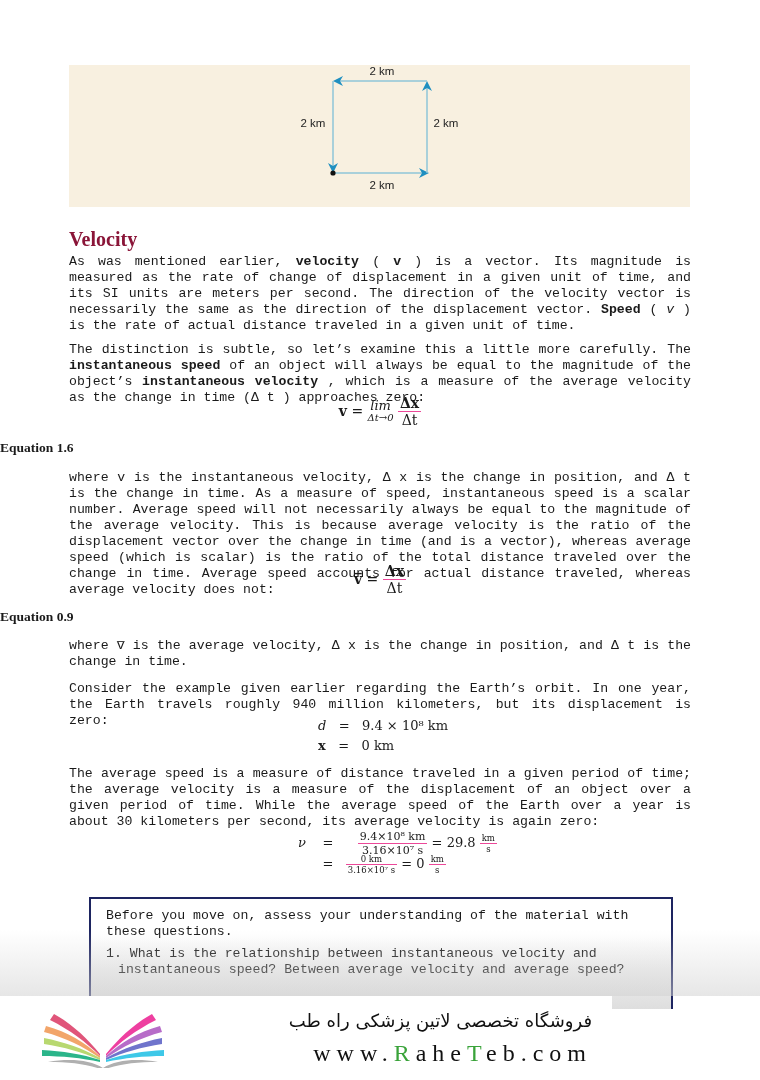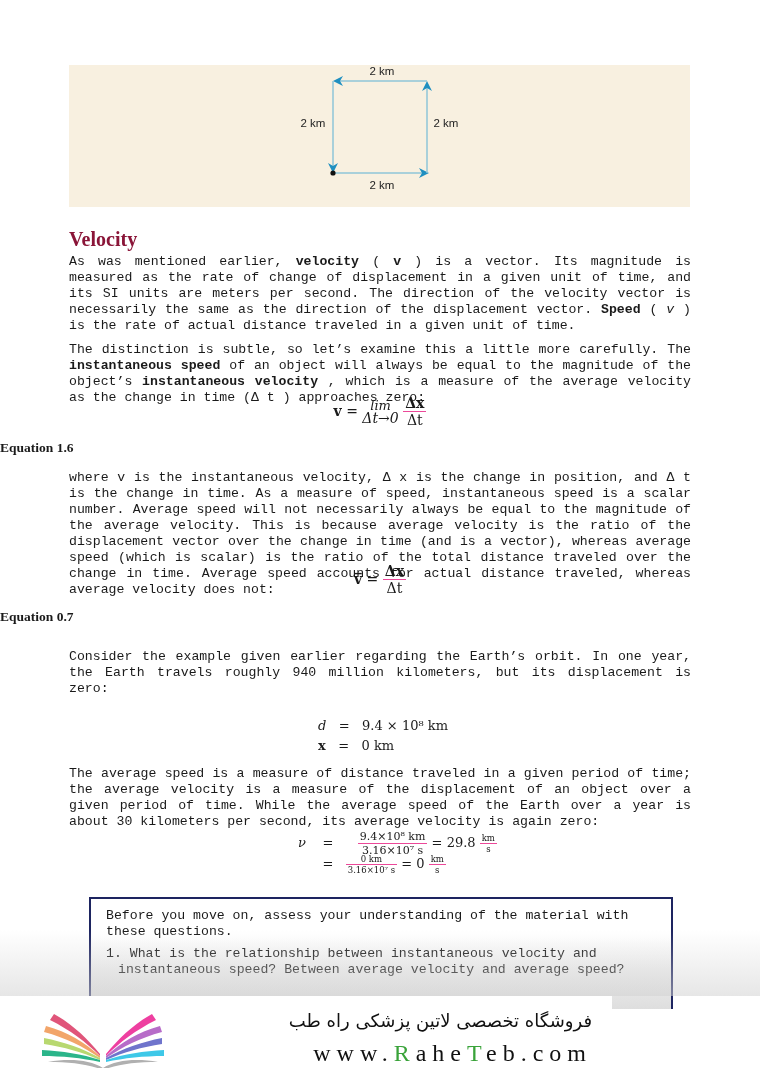--- a/index.html
+++ b/index.html
@@ -58,44 +58,45 @@
   <p>
     <span>The distinction is subtle, so let’s examine this a little more carefully. The </span><b>instantaneous speed</b><span> of an object will always be equal to the magnitude of the object’s </span><b>instantaneous velocity</b><span> , which is a measure of the average velocity as the change in time (Δ t ) approaches zero:</span>
   </p>
 </div>
 
 <div class="eq" style="top:395px; font-size:14px;">
   <b>v</b>
   <span>=</span>
   <span style="display:inline-block; vertical-align:middle; text-align:center; line-height:12px;font-style:italic;">
     <span style="display:block; font-size:13px;">lim</span>
-    <span style="display:block; font-size:14px;text-align:right;">Δt→0</span>
+    <span style="display:block; font-size:10px;text-align:right;">Δt→0</span>
   </span>
   <span class="frac">
     <b class="num">Δx</b>
     <span class="den">Δt</span>
   </span>
 </div>
 <div class="caption" style="top:440px;">Equation 1.6</div>
 
 <div class="content" style="top:470px;">
   <p>where v is the instantaneous velocity, Δ x is the change in position, and Δ t is the change in time. As a measure of speed, instantaneous speed is a scalar number. Average speed will not necessarily always be equal to the magnitude of the average velocity. This is because average velocity is the ratio of the displacement vector over the change in time (and is a vector), whereas average speed (which is scalar) is the ratio of the total distance traveled over the change in time. Average speed accounts for actual distance traveled, whereas average velocity does not:</p>
 </div>
 
 <div class="eq" style="top:563px; font-size:14px;">
   <b>v̅</b>
   <span>=</span>
   <span class="frac">
     <b class="num">Δx</b>
     <span class="den">Δt</span>
   </span>
 </div>
-<div class="caption" style="top:609px;">Equation 0.7</div>
+<div class="caption" style="top:609px;">Equation 0.9</div>
 
 <div class="content" style="top:638px;">
+  <p>where v̅ is the average velocity, Δ x is the change in position, and Δ t is the change in time.</p>
   <p style="margin-top:11px;">Consider the example given earlier regarding the Earth’s orbit. In one year, the Earth travels roughly 940 million kilometers, but its displacement is zero:</p>
 </div>
 
 <div style="position:absolute; left:318px; top:716px; font-family:'DejaVu Serif',serif; font-size:13px; line-height:20px;">
   <div>
     <i>d</i>&nbsp;&nbsp;
     <span>=</span>&nbsp;&nbsp;
     <span>9.4 × 10⁸  km</span>
   </div>
   <div>

